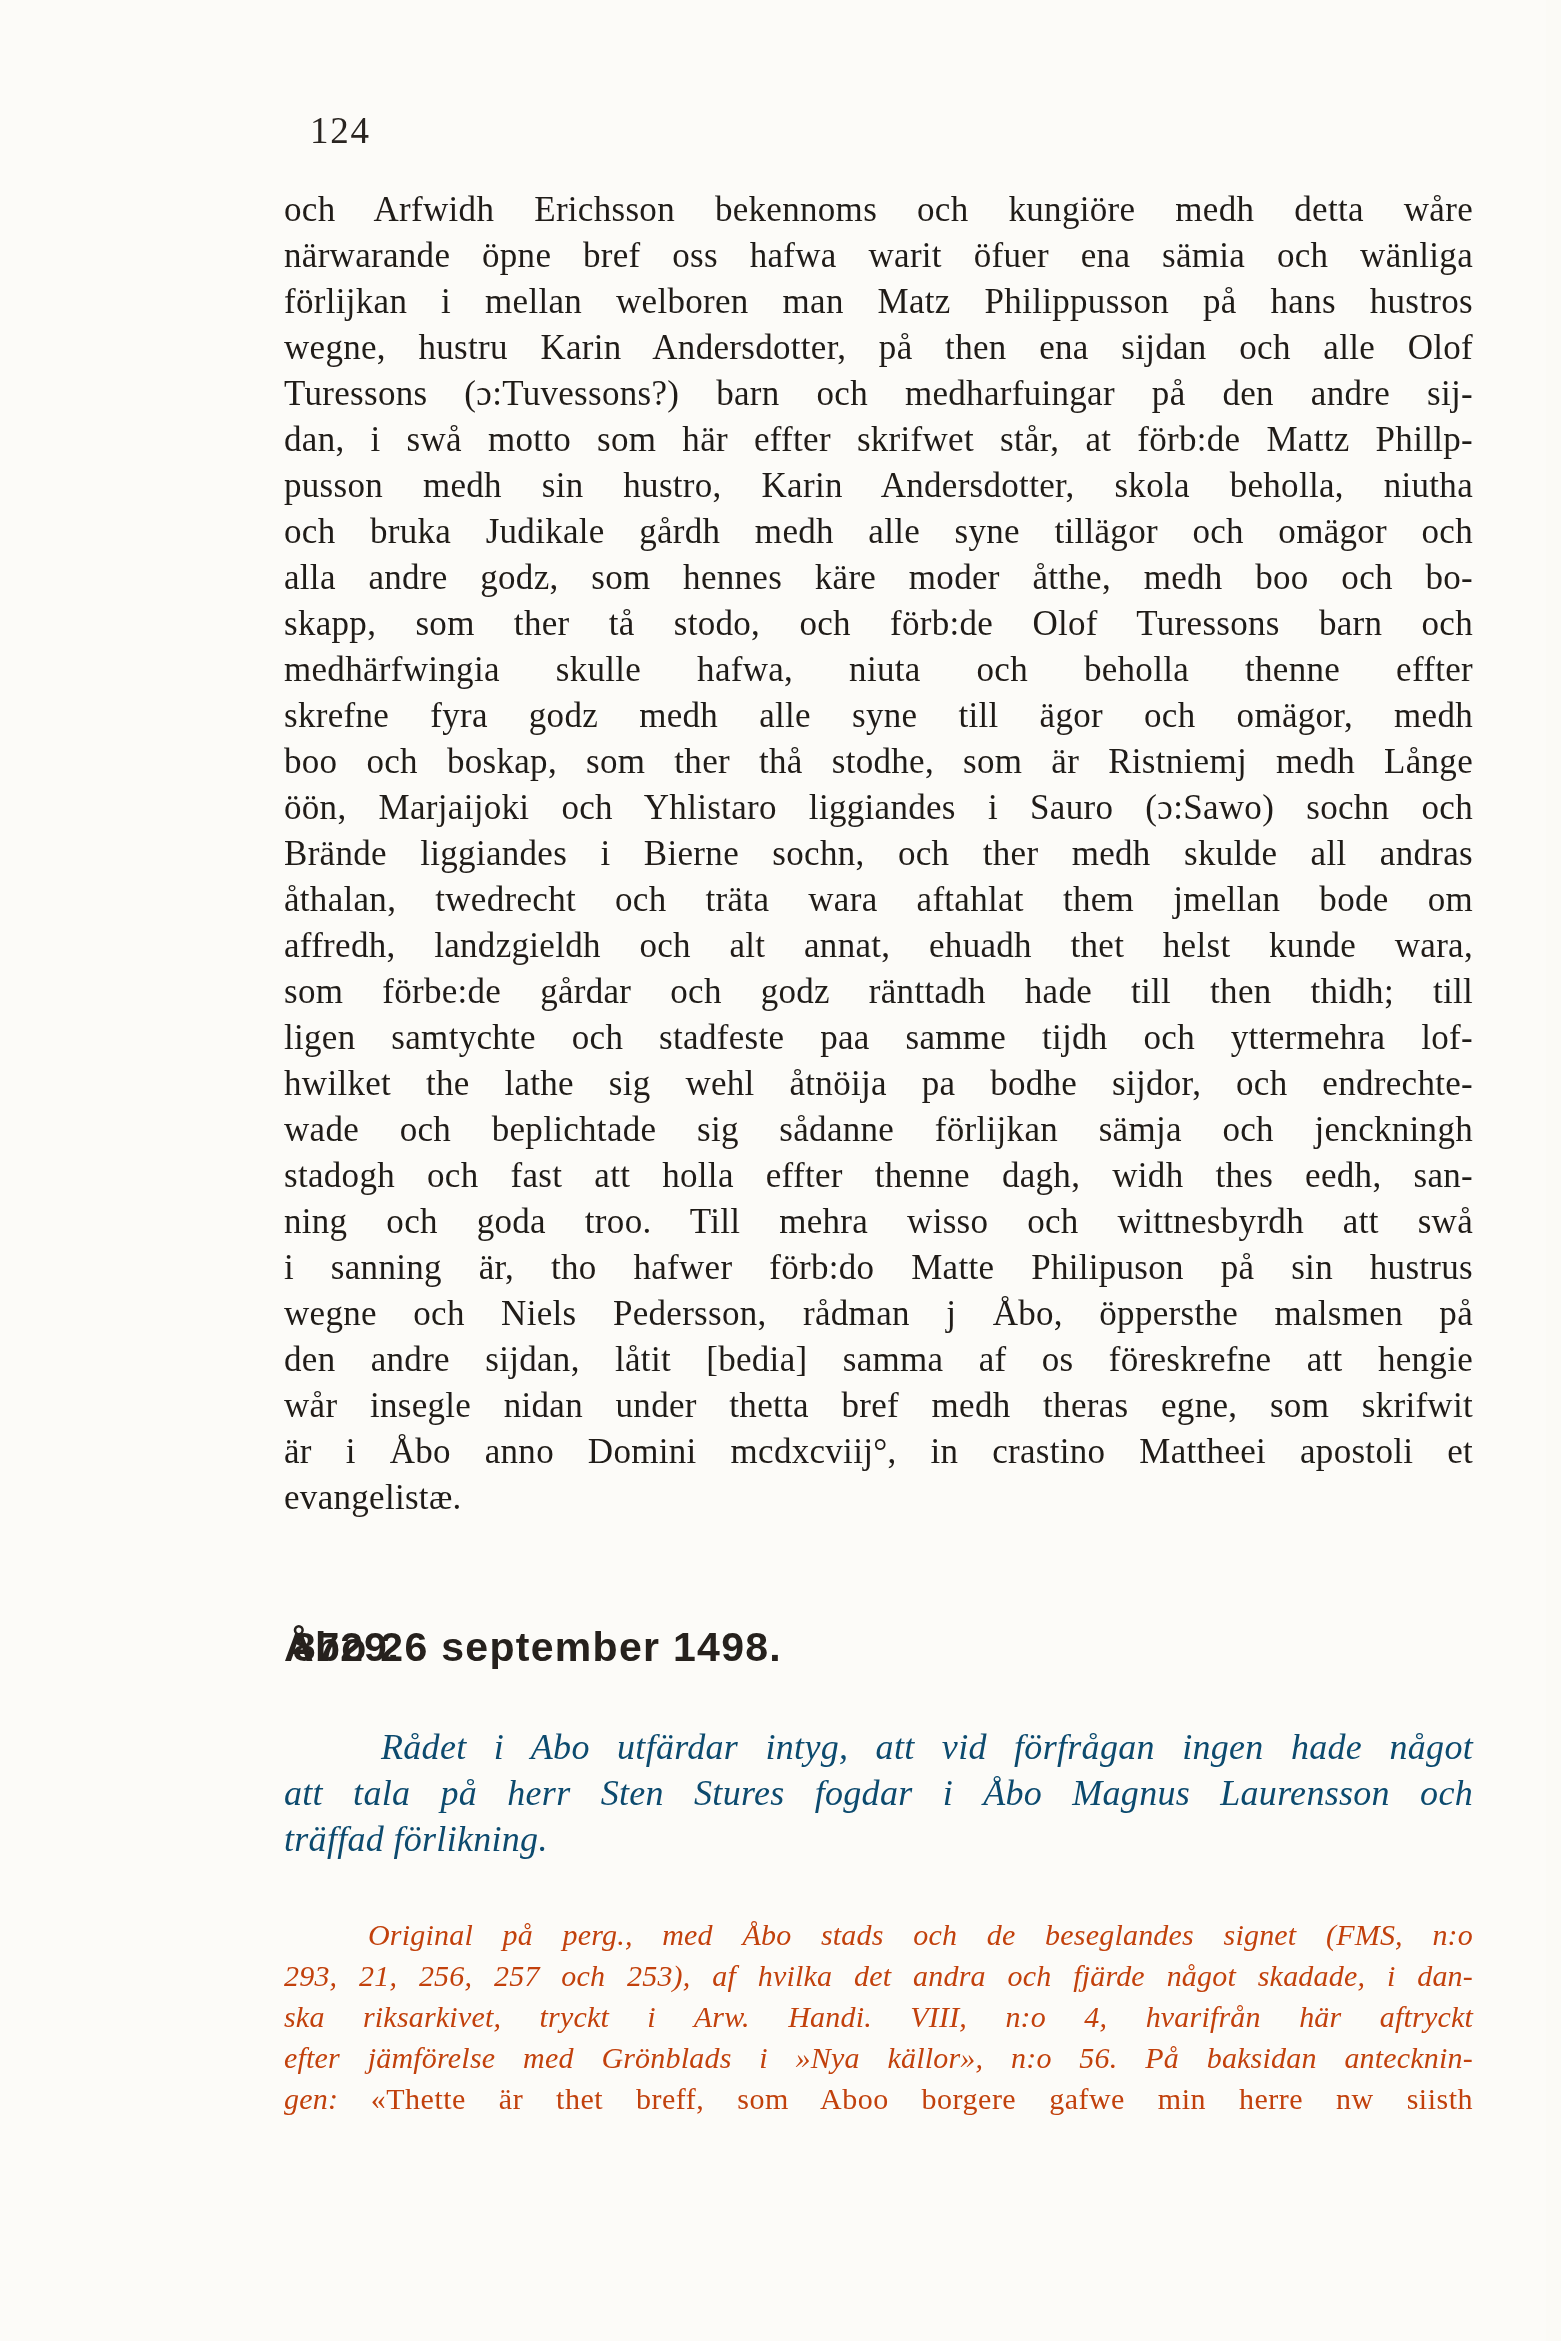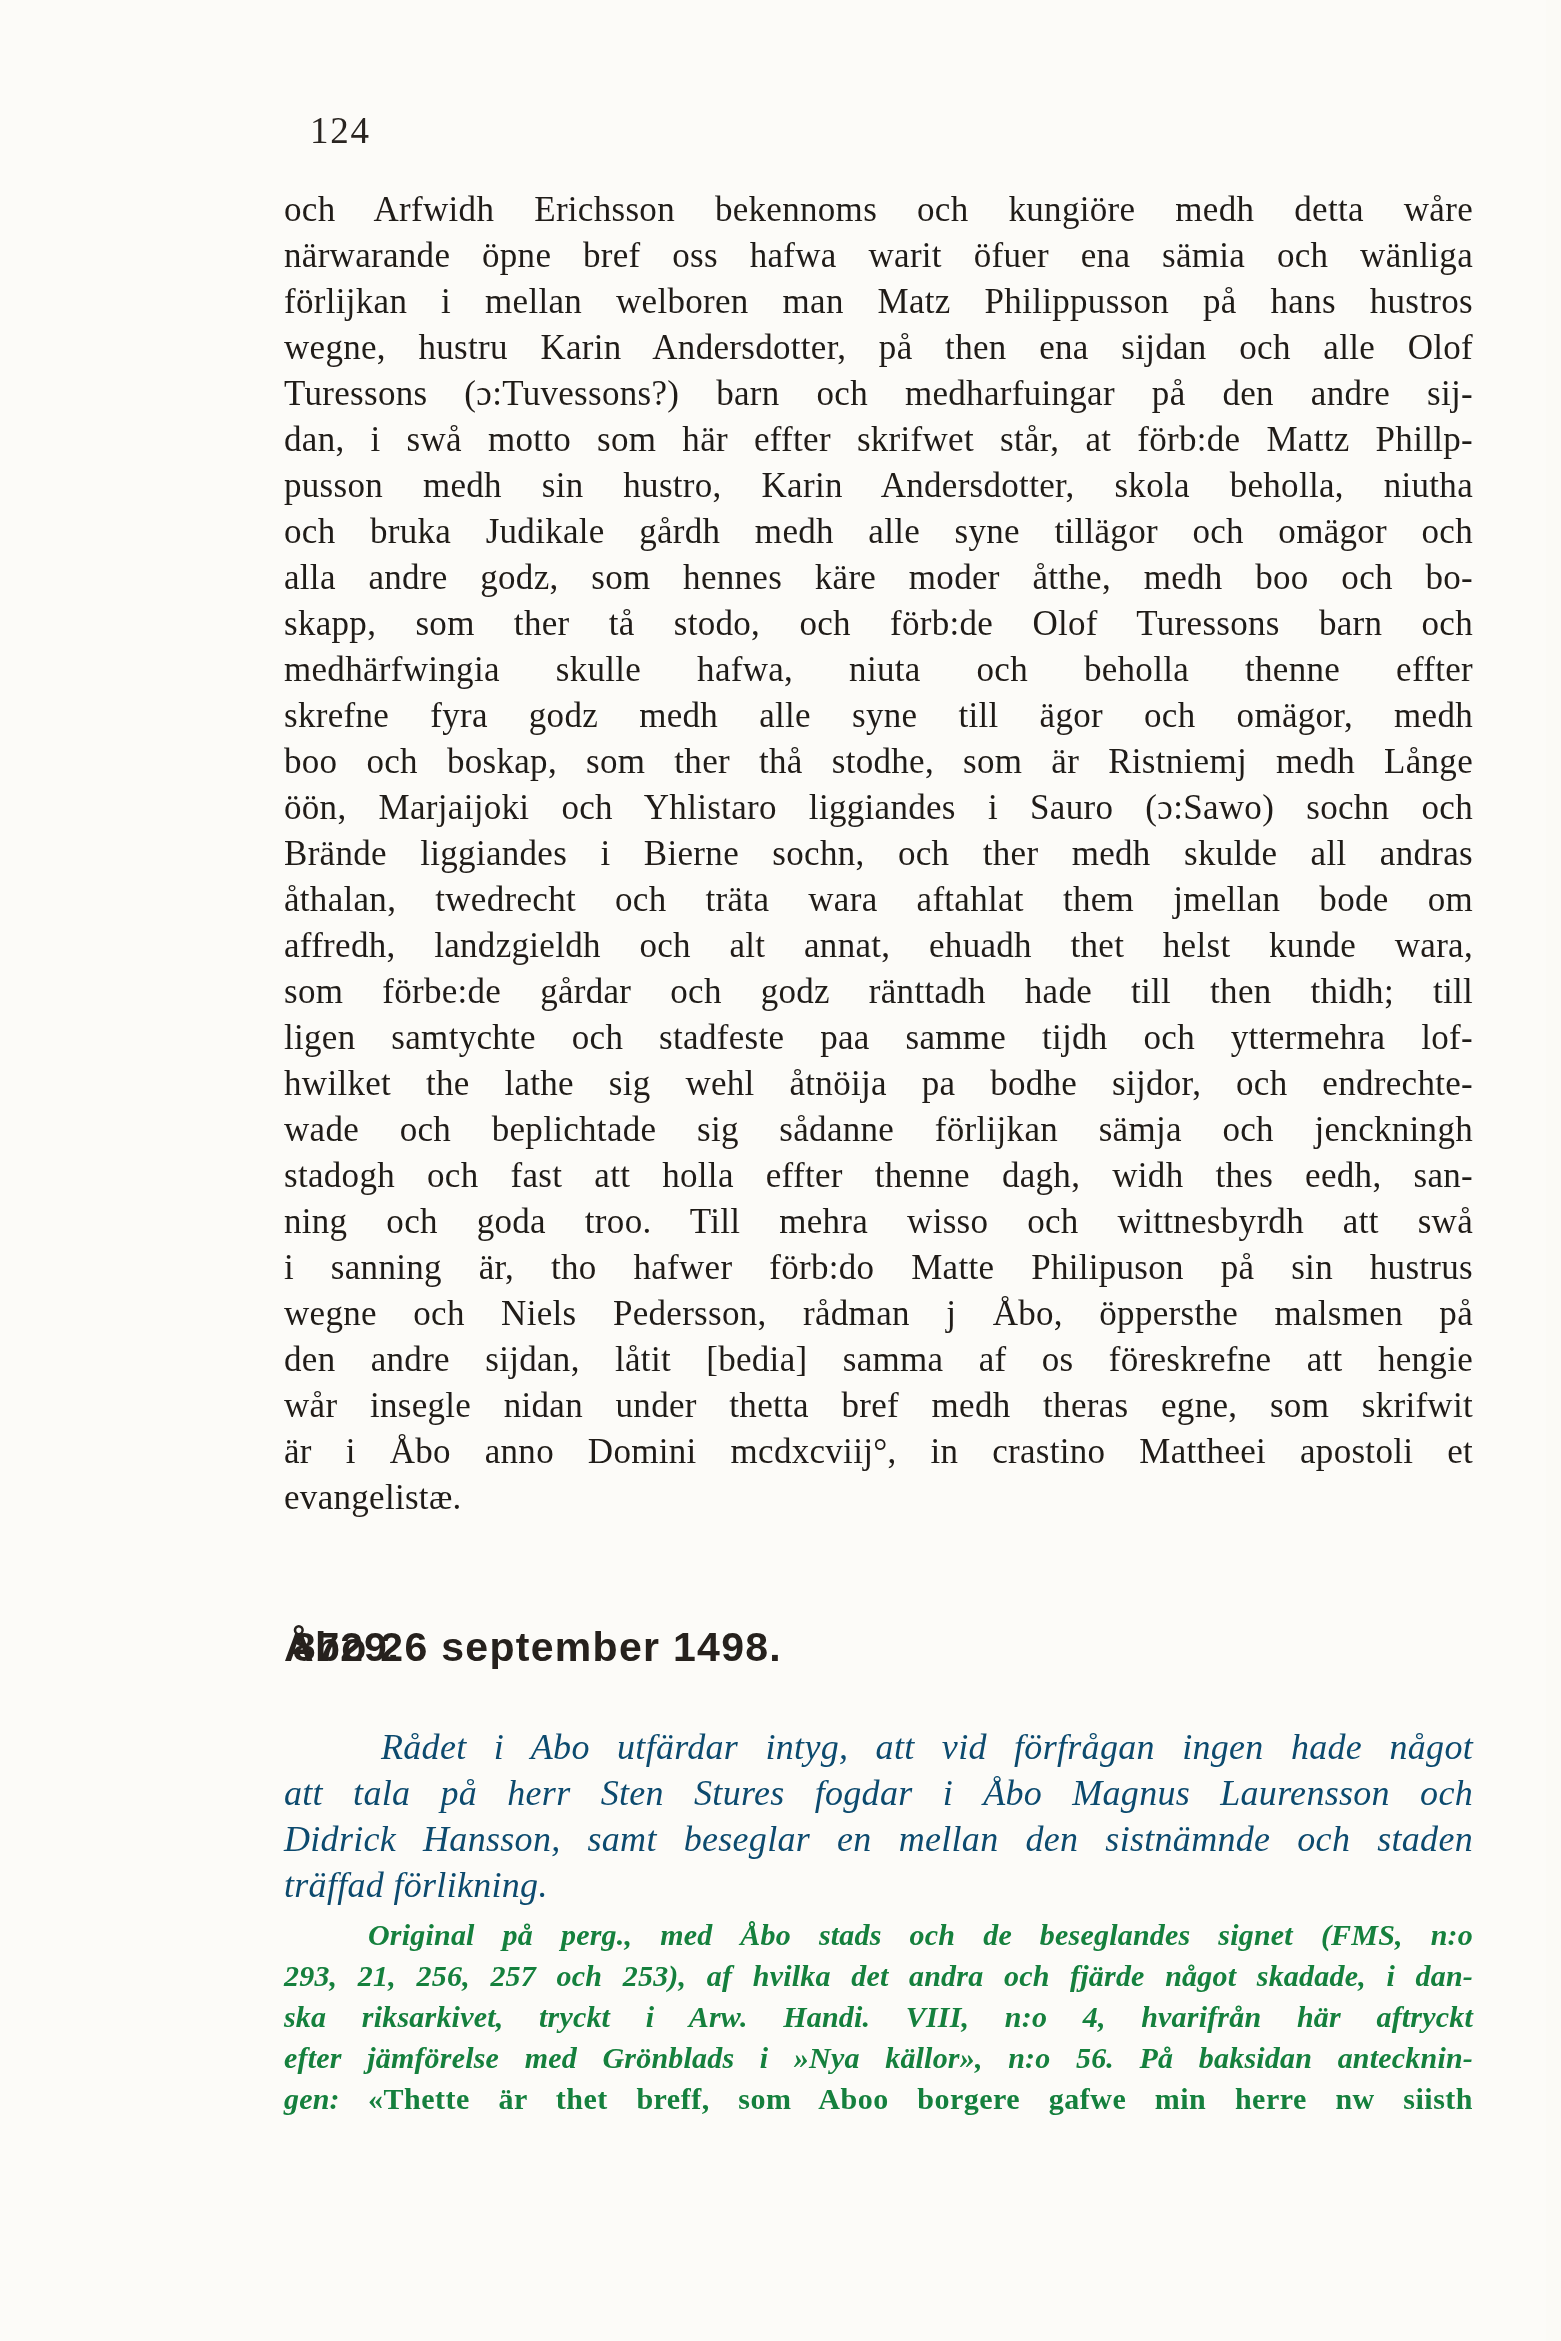--- a/index.html
+++ b/index.html
@@ -77,22 +77,21 @@
   .summary .tline:last-child { text-align-last: left; }
   .note {
     position: absolute;
     left: 284px;
     top: 1914px;
     width: 1189px;
     font-size: 30px;
     line-height: 41px;
     font-style: italic;
     letter-spacing: 0.2px;
-    color: #15803d;
-    font-weight: bold;
+    color: #c2410c;
   }
   .note .tline:first-child { text-indent: 84px; }
   .note-tail {
     text-align: center;
   }
   .note-tail .roman {
     font-style: normal;
     letter-spacing: 0.5px;
   }
 </style>
@@ -136,21 +135,20 @@
     </div>
 
   <div class="record-heading">
     <span class="record-number">8729.</span>
     <span class="record-date">Åbo 26 september 1498.</span>
   </div>
 
   <div class="summary">
       <div class="tline">Rådet i Abo utfärdar intyg, att vid förfrågan ingen hade något</div>
       <div class="tline">att tala på herr Sten Stures fogdar i Åbo Magnus Laurensson och</div>
-      <div class="tline">Didrick Hansson, samt beseglar en mellan den sistnämnde och staden</div>
       <div class="tline">träffad förlikning.</div>
     </div>
 
   <div class="note">
     <div>
         <div class="tline">Original på perg., med Åbo stads och de beseglandes signet (FMS, n:o</div>
         <div class="tline">293, 21, 256, 257 och 253), af hvilka det andra och fjärde något skadade, i dan-</div>
         <div class="tline">ska riksarkivet, tryckt i Arw. Handi. VIII, n:o 4, hvarifrån här aftryckt</div>
         <div class="tline">efter jämförelse med Grönblads i »Nya källor», n:o 56. På baksidan antecknin-</div>
       </div>

